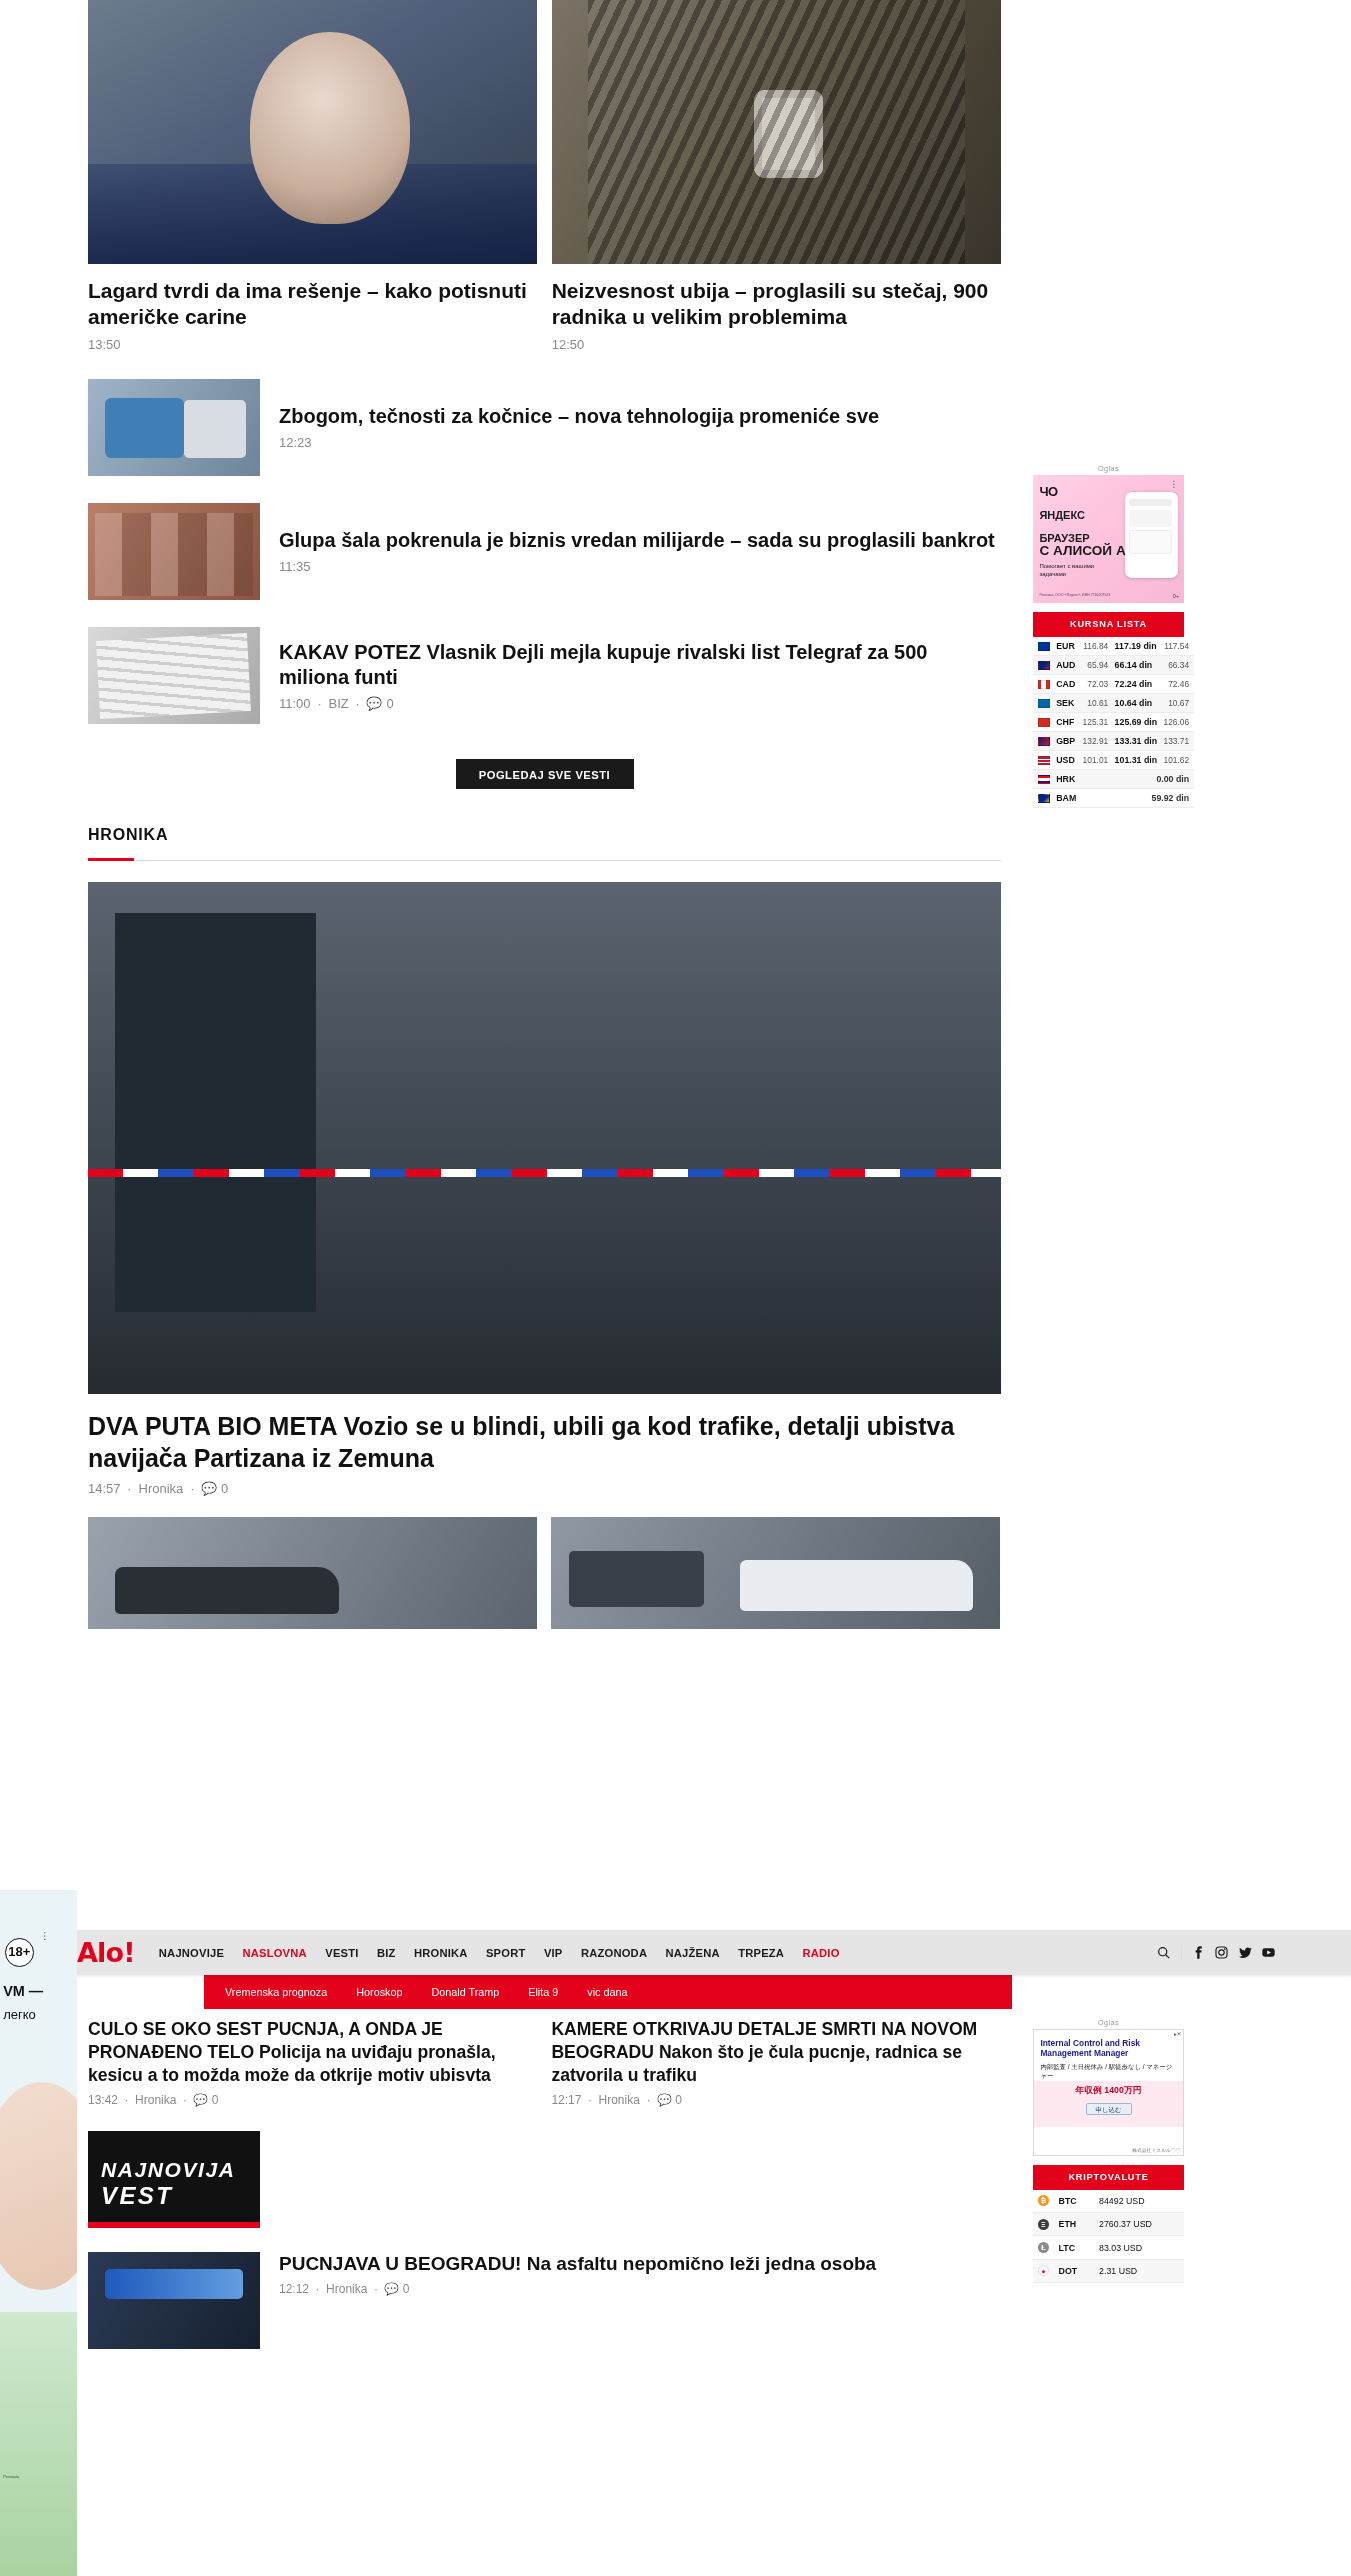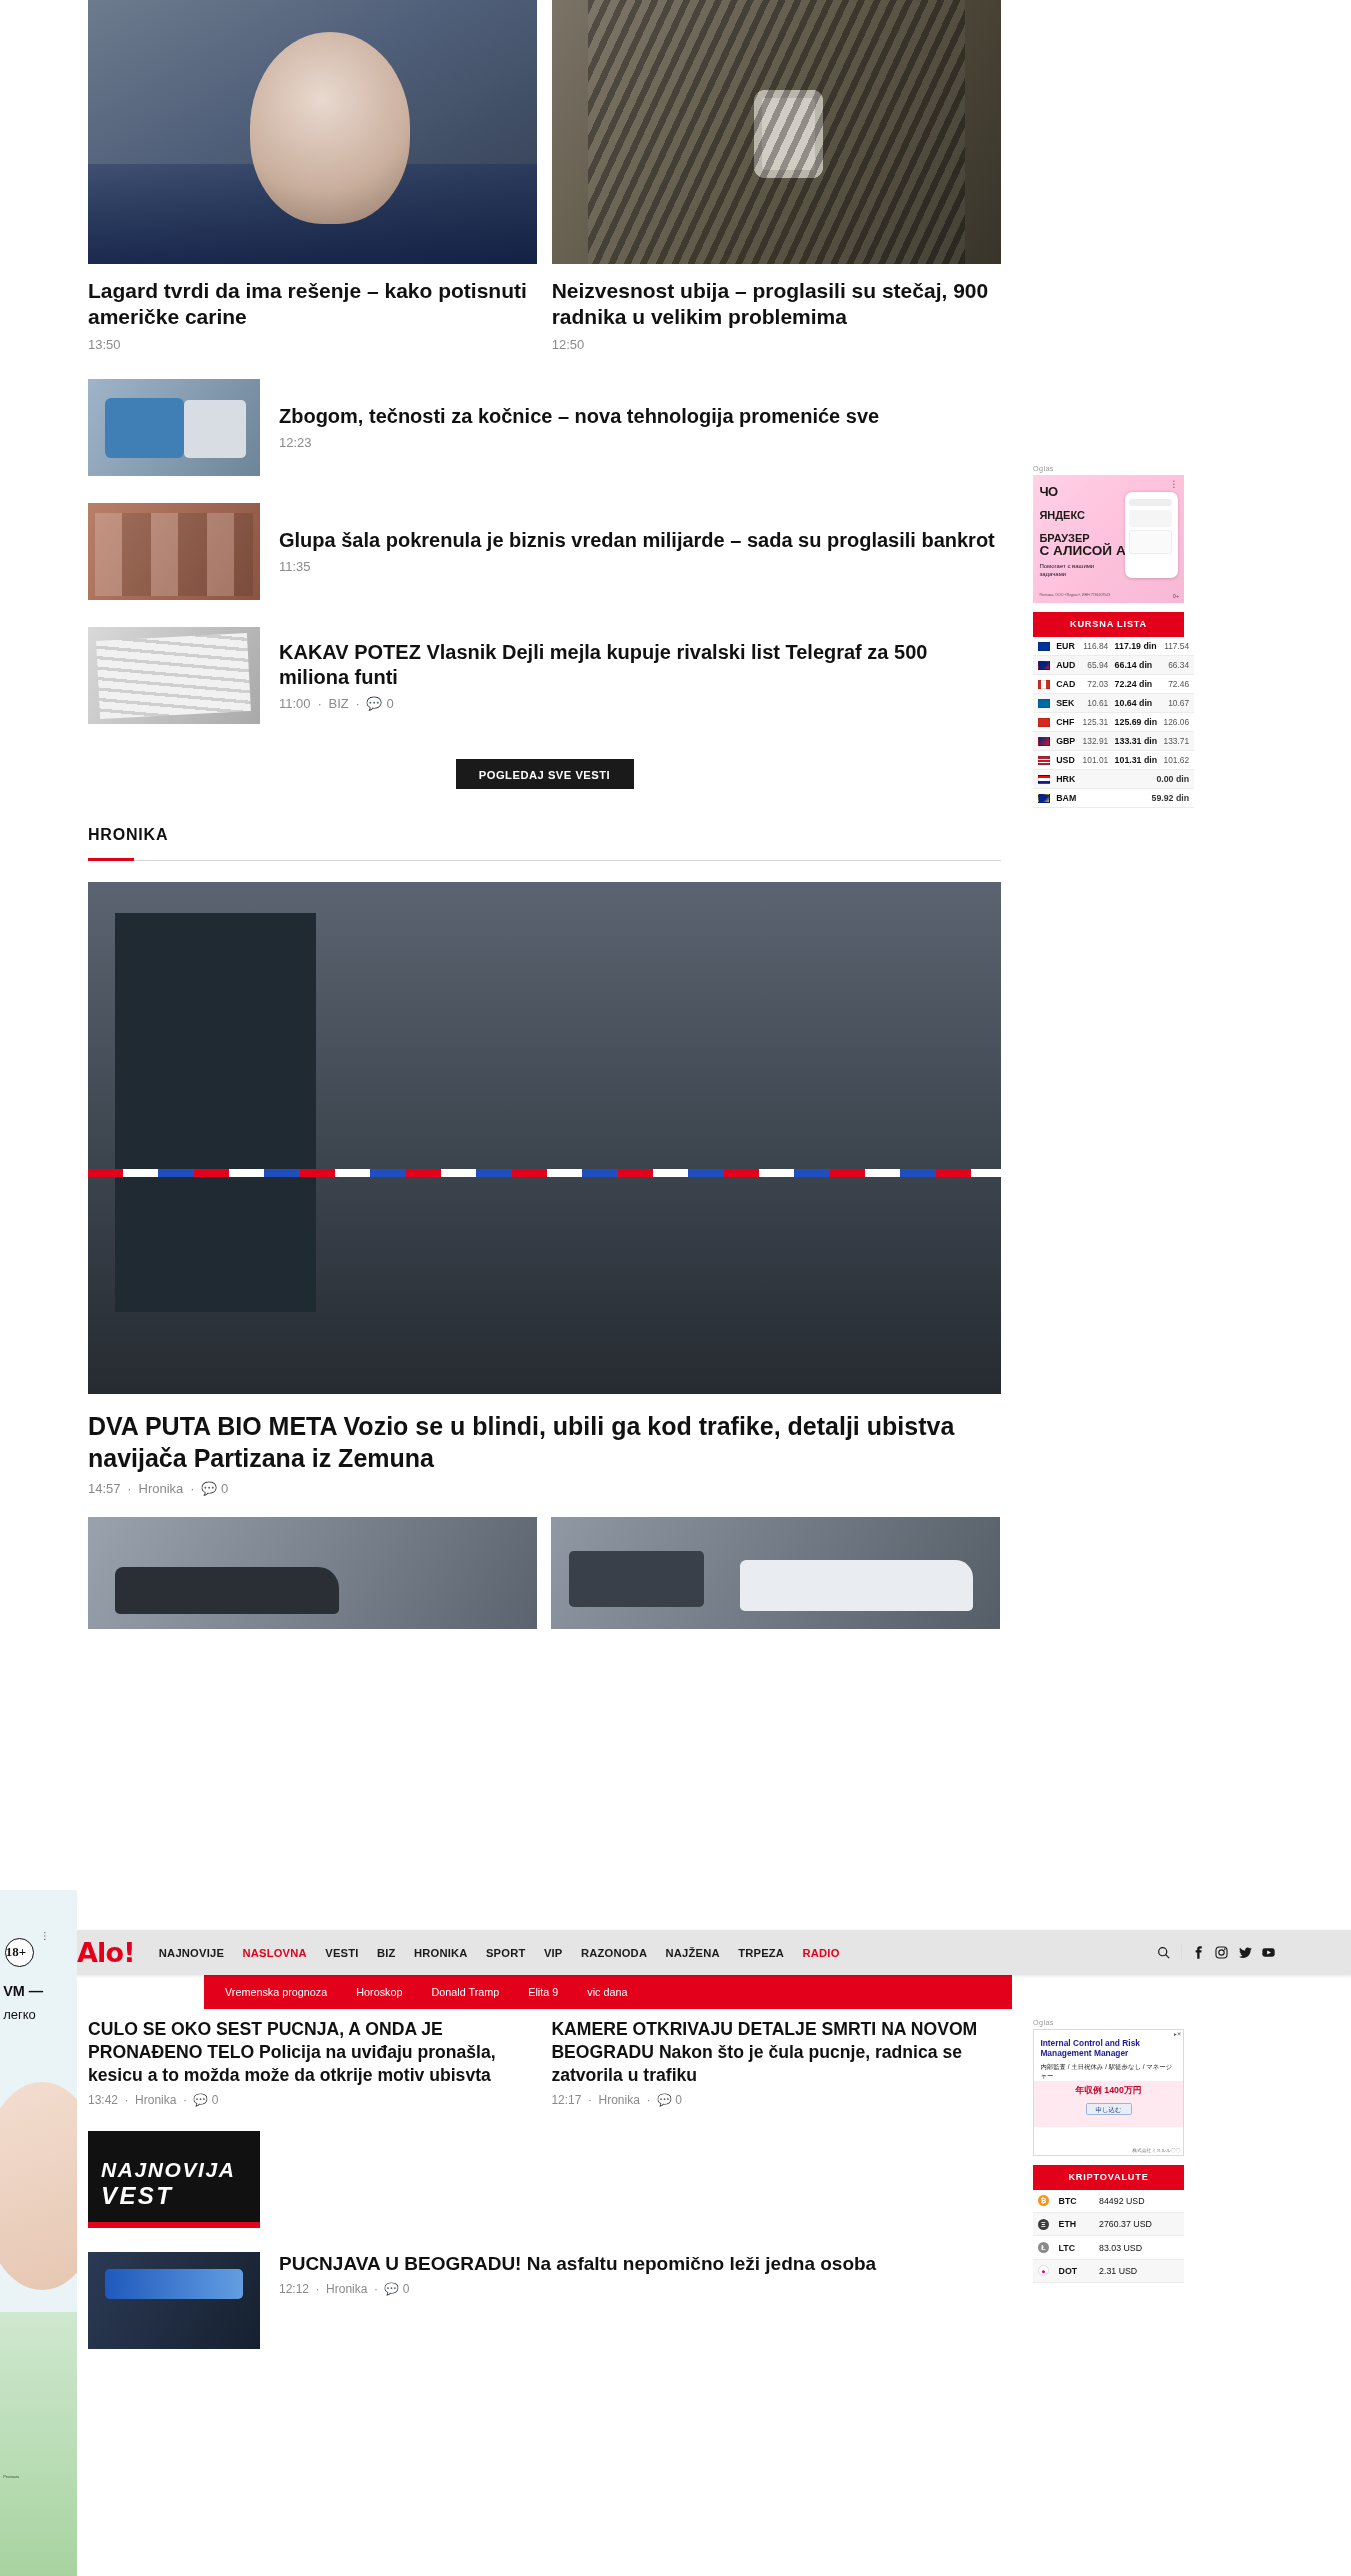--- a/index.html
+++ b/index.html
@@ -47,21 +47,21 @@
   .sec-head .t { font-size:16px; font-weight:bold; letter-spacing:0.8px; color:#111; display:inline-block; padding-bottom:8px; }
   .sec-head .bar { position:absolute; left:0; bottom:-0.8px; width:46px; height:2.4px; background:#e3001b; }
 
   .lead { margin-top:21px; }
   .lead .ph { width:913px; height:512px; }
   .lead .title { font-size:25px; margin-top:16px; line-height:1.3; }
   .lead .meta { font-size:13px; }
 
   
   .rail { position:absolute; left:1033px; top:464px; width:151px; }
-  .ad-lbl { font-size:7.2px; color:#999; letter-spacing:0.4px; margin-bottom:1.6px; }
+  .ad-lbl { font-size:7.2px; color:#999; text-align:center; letter-spacing:0.4px; margin-bottom:1.6px; }
   .yandex {
     width:151px; height:128px; background:linear-gradient(135deg,#ffd2e6 0%,#ffc3dd 45%,#f7b8d6 100%);
     position:relative; overflow:hidden;
   }
   .yandex .yd-top { position:absolute; left:6.4px; top:9.6px; color:#1a1a1a; font-weight:bold; }
   .yandex .yd-logo { font-size:13px; letter-spacing:-0.4px; }
   .yandex .yd-l1 { font-size:11px; line-height:1.05; margin-top:11px; }
   .yandex .yd-l2 { font-size:13.6px; line-height:1.05; }
   .yandex .yd-sub { font-size:6px; font-weight:normal; margin-top:4.8px; line-height:1.25; max-width:78px; }
   .yandex .phone {
@@ -125,21 +125,21 @@
   .navright { position:absolute; right:77px; display:flex; align-items:center; gap:10.4px; }
   .navright .sep { width:0.8px; height:14.4px; background:#ddd; }
   .soc { width:13px; height:13px; color:#1a1a1a; display:inline-block; }
 
   
   .subbar { position:absolute; left:204px; top:1975px; width:808px; height:34px; background:#e3001b; display:flex; align-items:center; gap:29px; padding-left:21px; z-index:39; }
   .subbar a { color:#fff; font-size:10.8px; text-decoration:none; cursor:pointer; }
 
   
   .leftad { position:absolute; left:0; top:1890px; width:77px; height:686px; background:#eaf3f6; overflow:hidden; z-index:45; }
-  .leftad .badge { position:absolute; left:4.8px; top:48px; width:29px; height:29px; border-radius:50%; background:#fff; border:1.6px solid #111; color:#111; font-size:13px; font-weight:bold; line-height:26.4px;font-family:Liberation Serif, serif; }
+  .leftad .badge { position:absolute; left:4.8px; top:48px; width:29px; height:29px; border-radius:50%; background:#fff; border:1.6px solid #111; color:#111; font-size:13px; font-weight:bold; text-align:center; line-height:26.4px; }
   .leftad .dots { position:absolute; left:40px; top:40px; color:#333; font-size:9.6px; letter-spacing:1.6px; }
   .leftad .t1 { position:absolute; left:0; top:93px; width:77px; color:#111; font-size:14.4px; font-weight:bold; padding-left:3.2px; }
   .leftad .t2 { position:absolute; left:0; top:117px; width:77px; color:#111; font-size:13px; padding-left:3.2px; }
   .leftad .face { position:absolute; left:-17.6px; top:192px; width:120px; height:208px; border-radius:50%/45%; background:linear-gradient(160deg,#f3ded0,#e6c6b2); }
   .leftad .green { position:absolute; left:0; bottom:0; width:77px; height:264px; background:linear-gradient(180deg,#cfe8cf,#a8d3a0); }
   .leftad .fine { position:absolute; left:3.2px; bottom:96px; width:70px; font-size:4px; color:#3b5a3b; line-height:1.4; }
 
   
   .lower { position:absolute; left:88px; top:2018px; width:913px; }
   .lower .two { display:flex; gap:14.4px; }

